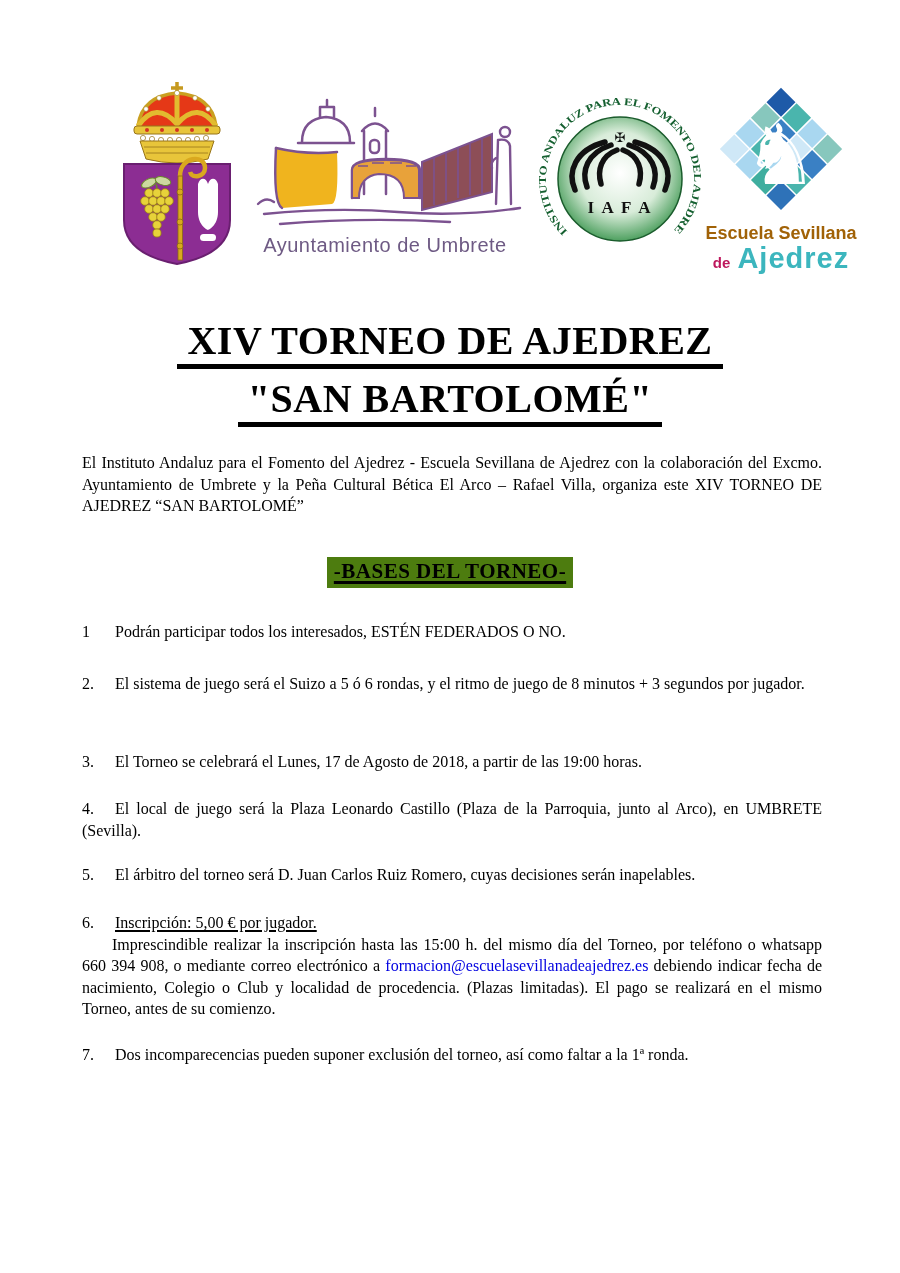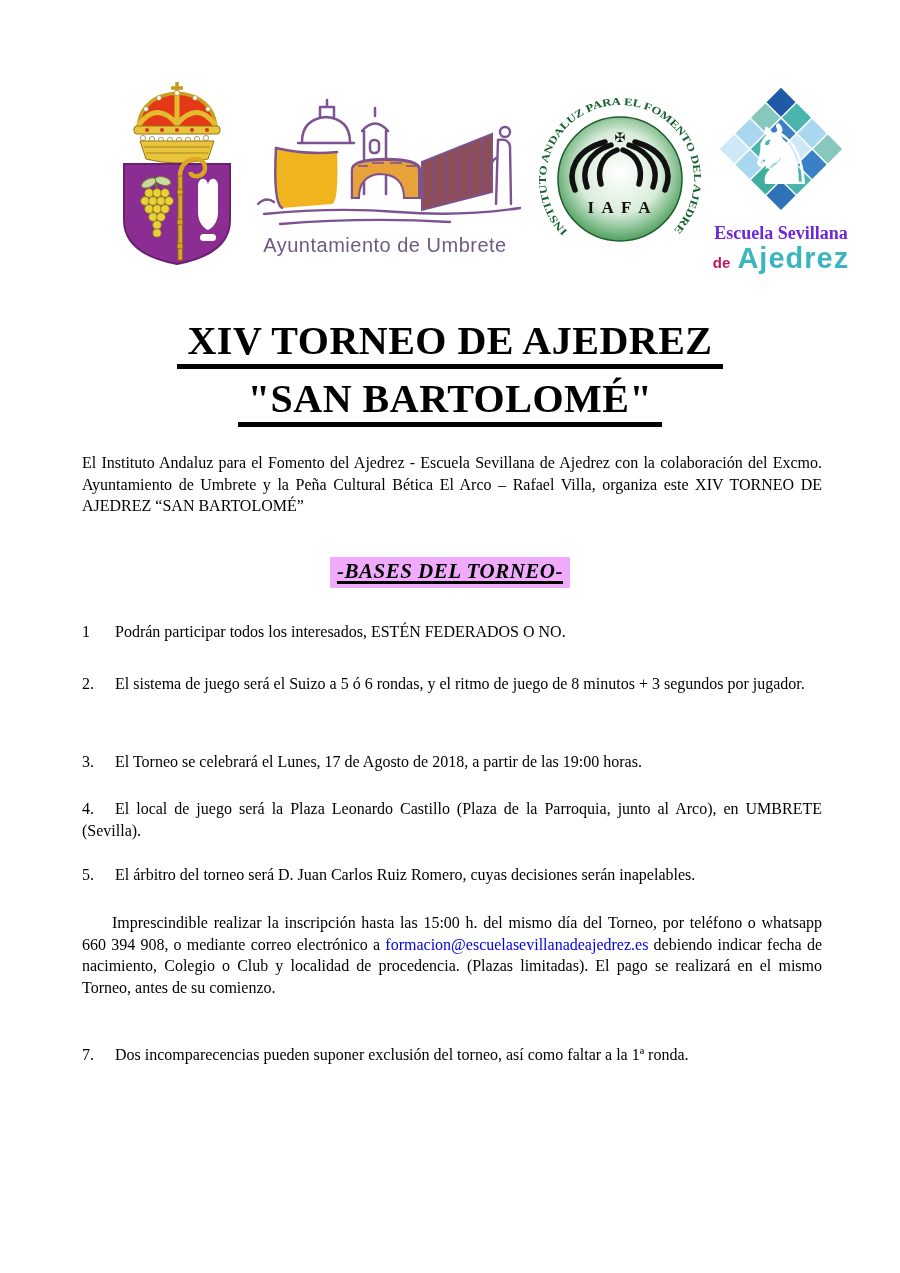--- a/index.html
+++ b/index.html
@@ -4,44 +4,44 @@
 <style>
   html,body{margin:0;padding:0;background:#888;}
   .page{position:relative;width:900px;height:1273px;background:#ffffff;margin:0 auto;
         font-family:"Liberation Serif",serif;color:#000;overflow:hidden;}
 
   
   .logo{position:absolute;}
   .umbrete-caption{font-family:"Liberation Sans",sans-serif;font-size:20px;color:#6e5a84;
                    text-align:center;letter-spacing:.5px;margin-top:2px;}
   .esc-caption{font-family:"Liberation Sans",sans-serif;text-align:center;line-height:1.05;margin-top:4px;}
-  .esc-line1{font-size:18px;font-weight:bold;color:#6d28d9;font-family:Liberation Serif, serif;}
+  .esc-line1{font-size:18px;font-weight:bold;color:#a16207;}
   .esc-line2{display:flex;align-items:baseline;justify-content:center;gap:7px;}
   .esc-de{font-size:15px;font-weight:bold;color:#be185d;}
   .esc-ajedrez{font-size:29px;font-weight:bold;color:#3cb6be;letter-spacing:1px;}
 
   
   .title-block{position:absolute;width:100%;text-align:center;}
   .title-line{display:inline-block;font-size:40px;font-weight:bold;letter-spacing:.5px;
               border-bottom:5px solid #000;padding:0 10px 2px;line-height:1.05;}
   .title-gap{margin-top:9px;}
 
   
   .item{position:absolute;left:82px;width:740px;font-size:16px;line-height:21.5px;}
   .justify{text-align:justify;}
   .num{display:inline-block;width:33px;}
   .num8{display:inline-block;width:28px;}
   .indent{text-indent:30px;}
   b{font-weight:normal;}
   .u{text-decoration:underline;text-decoration-thickness:2px;text-underline-offset:2px;}
   .email{color:#0000e0;cursor:pointer;}
   .bases{position:absolute;width:100%;text-align:center;}
-  .bases-h{display:inline-block;background:#f0abfc;font-size:21px;font-weight:bold;
+  .bases-h{display:inline-block;background:#4d7c0f;font-size:21px;font-weight:bold;
            padding:2px 7px 4px;text-decoration:underline;text-decoration-thickness:3px;
-           text-underline-offset:3px;letter-spacing:.5px;font-style:italic;}
+           text-underline-offset:3px;letter-spacing:.5px;}
   .opt-a{display:inline-block;width:250px;}
   .opt-b{display:inline-block;width:318px;}
 </style>
 </head>
 <body>
 
 <div class="page">
 
   <div class="logo" style="left:112px;top:80px;width:130px;height:198px;">
     <svg width="130" height="198" viewBox="0 0 130 198">
@@ -244,20 +244,23 @@
 
   <div class="item justify" style="top:798px">
     <span class="num">4.</span><span>El local de juego será la Plaza Leonardo Castillo (Plaza de la Parroquia, junto al Arco), en UMBRETE (Sevilla).</span>
   </div>
 
   <div class="item" style="top:864px">
     <span class="num">5.</span><span>El árbitro del torneo será </span><b>D. Juan Carlos Ruiz Romero</b><span>, cuyas decisiones serán inapelables.</span>
   </div>
 
   <div class="item" style="top:912px">
+    <div>
+      <span class="num">6.</span><b class="u">Inscripción: 5,00 € por jugador.</b>
+    </div>
     <div class="justify indent">
       <span>Imprescindible realizar la inscripción hasta las 15:00 h. del mismo día del Torneo, por teléfono o whatsapp 660 394 908, o mediante correo electrónico a </span><a class="email">formacion@escuelasevillanadeajedrez.es</a><span> debiendo indicar fecha de nacimiento, Colegio o Club y localidad de procedencia</span><b>. (Plazas limitadas)</b><span>. El pago se realizará en el mismo Torneo, antes de su comienzo.</span>
     </div>
   </div>
 
   <div class="item" style="top:1044px">
     <span class="num">7.</span><span>Dos incomparecencias pueden suponer exclusión del torneo, así como faltar a la 1ª ronda.</span>
   </div>
 
 

